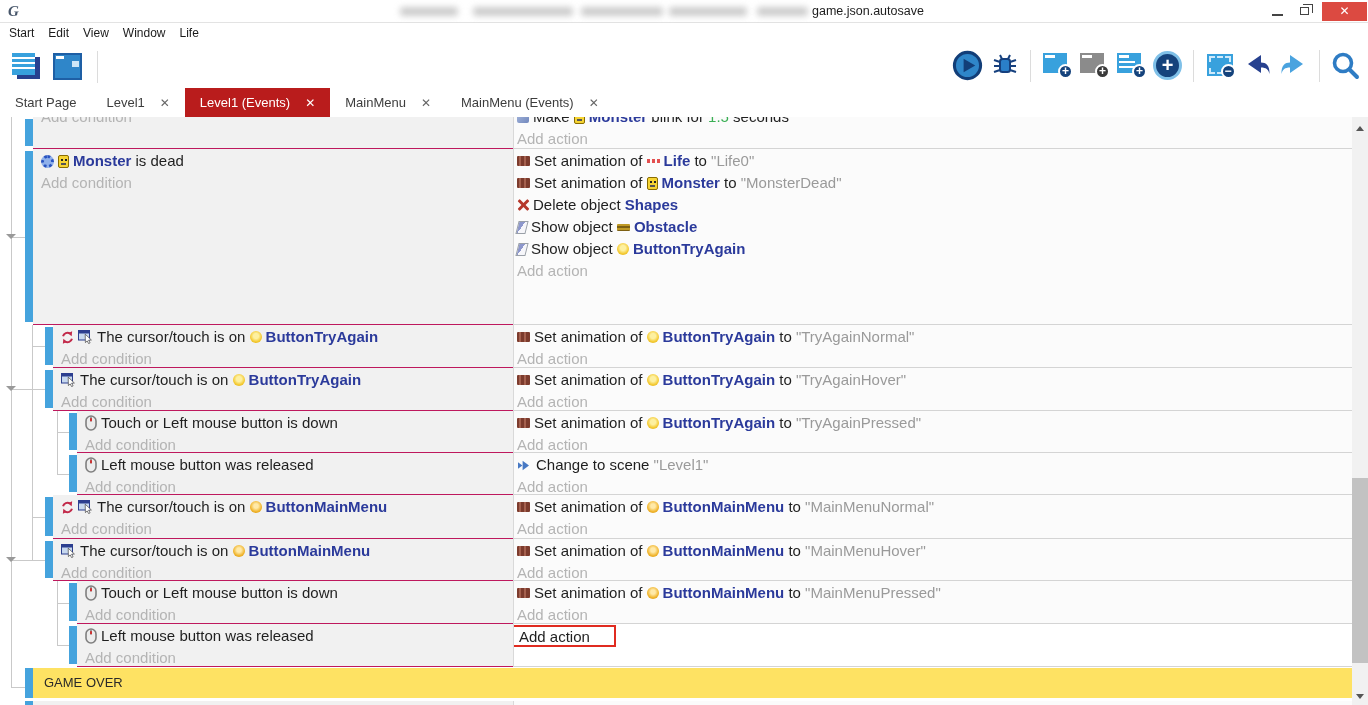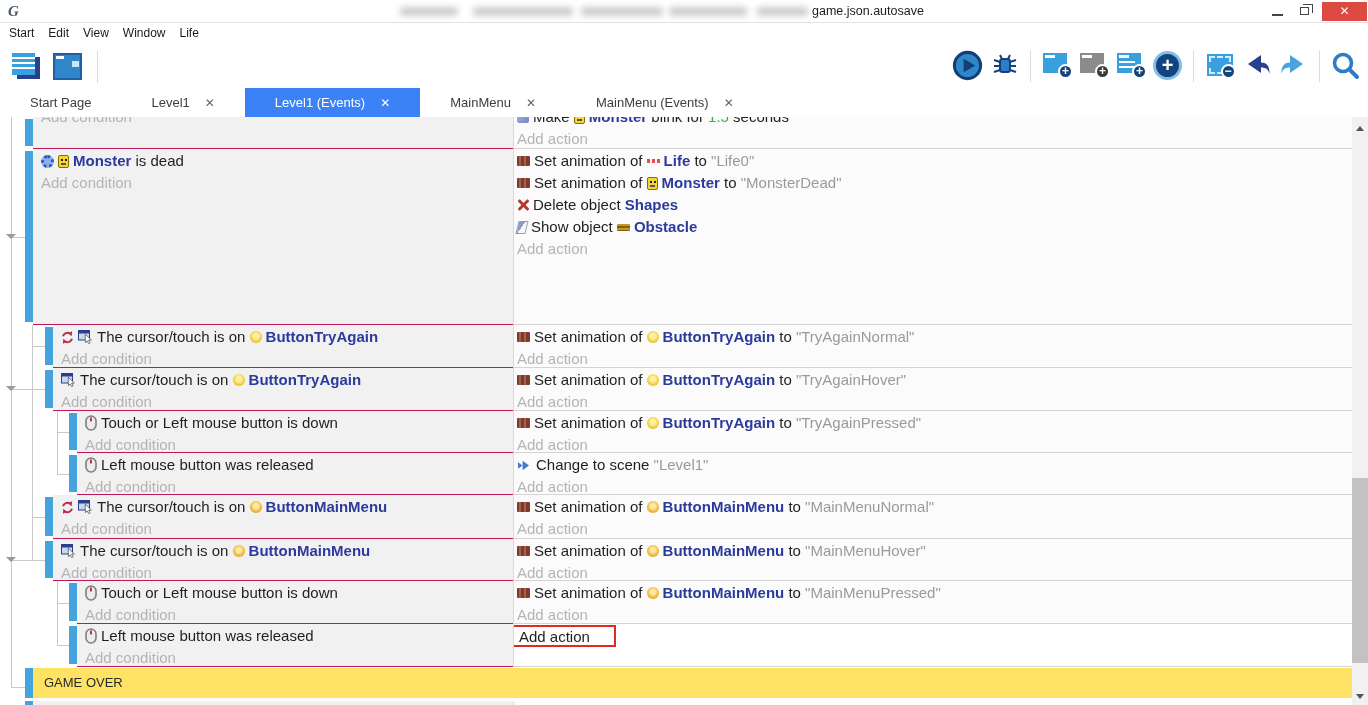--- a/index.html
+++ b/index.html
@@ -43,23 +43,23 @@
   .badge { position:absolute; right:-3px; bottom:-3px; width:15px; height:15px; border-radius:50%;
      background:#15437c; border:2px solid #fff; color:#fff; font-size:12px; font-weight:bold;
      line-height:11px; text-align:center; }
   .badge.dark { background:#3a3a3a; }
   .circleplus { width:29px; height:29px; border-radius:50%; background:#15437c; border:3px solid #7fc0e8;
      color:#fff; font-size:20px; font-weight:bold; line-height:23px; text-align:center; }
   .dashminus { position:relative; width:26px; height:22px; background:#38a1dd; margin-top:-2px; }
   .dashminus:before { content:""; position:absolute; inset:2px; border:2px dashed #cfeafb; }
   
   .tabbar { height:29px; display:flex; background:#fff; }
-  .tab { display:flex; align-items:center; padding:0 30px; font-size:13px; color:#3d3d3d;text-align:right; }
+  .tab { display:flex; align-items:center; padding:0 15px; font-size:13px; color:#3d3d3d;text-align:right; }
   .tab .close { margin-left:15px; font-size:12px; color:#666; }
-  .tab.active { background:#3b82f6; color:#fff; }
+  .tab.active { background:#b91c1c; color:#fff; }
   .tab.active .close { color:#fff; }
   
   .events { position:relative; height:588px; background:#fff; }
   .rows { position:absolute; left:0; top:0; width:1352px; }
   .guide { position:absolute; background:#c9c9c9; z-index:0; }
   .tri { position:absolute; width:0; height:0; border-left:5px solid transparent; border-right:5px solid transparent; border-top:5px solid #999; z-index:0; }
   .event { position:relative; z-index:1; }
   .bar { position:absolute; width:8px; top:2px; bottom:3px; background:#45a3dd; }
   .cond { position:absolute; top:0; bottom:0; right:839px; background:#f1f1f1; border-bottom:1px solid #be185d; padding:0 0 0 8px; overflow:hidden; }
   .act { position:absolute; top:0; bottom:0; left:513px; right:0; background:#fbfbfb; border-bottom:1px solid #d4d4d4; border-left:1px solid #d9d9d9; padding:0 0 0 3px; overflow:hidden; }
@@ -278,20 +278,21 @@
         <div class="bar" style="left: 25px;"></div>
         <div class="cond" style="left: 33px;">
           <div class="line"><span class="ic ic-gear"></span><span class="ic ic-monster"></span><span class="t-obj">Monster</span><span> is dead</span></div>
           <div class="line"><span class="t-hint">Add condition</span></div>
         </div>
         <div class="act">
           <div class="line"><span class="ic ic-anim"></span><span>Set animation of </span><span class="ic ic-life"></span><span class="t-obj">Life</span><span> to </span><span class="t-val">"Life0"</span></div>
           <div class="line"><span class="ic ic-anim"></span><span>Set animation of </span><span class="ic ic-monster"></span><span class="t-obj">Monster</span><span> to </span><span class="t-val">"MonsterDead"</span></div>
           <div class="line"><span class="ic ic-delete"></span><span>Delete object </span><span class="t-obj">Shapes</span></div>
           <div class="line"><span class="ic ic-show"></span><span>Show object </span><span class="ic ic-gameover"></span><span class="t-obj">Obstacle</span></div>
+          <div class="line"><span class="ic ic-show"></span><span>Show object </span><span class="ic ic-coin-try"></span><span class="t-obj">ButtonTryAgain</span></div>
           <div class="line"><span class="t-hint">Add action</span></div>
         </div>
       </div>
       <div class="event" style="height: 43px;">
         <div class="bar" style="left: 45px;"></div>
         <div class="cond" style="left: 53px;">
           <div class="line"><span class="ic ic-invert"><svg width="13" height="13" viewBox="0 0 14 14">
                 <path d="M2.2 5.6 A5 5 0 0 1 9.5 2.6" fill="none" stroke="#c22a4a" stroke-width="2.2"></path>
                 <polygon points="12,0.4 11.5,5.6 7.4,2.4" fill="#c22a4a"></polygon>
                 <path d="M11.8 8.4 A5 5 0 0 1 4.5 11.4" fill="none" stroke="#c22a4a" stroke-width="2.2"></path>

